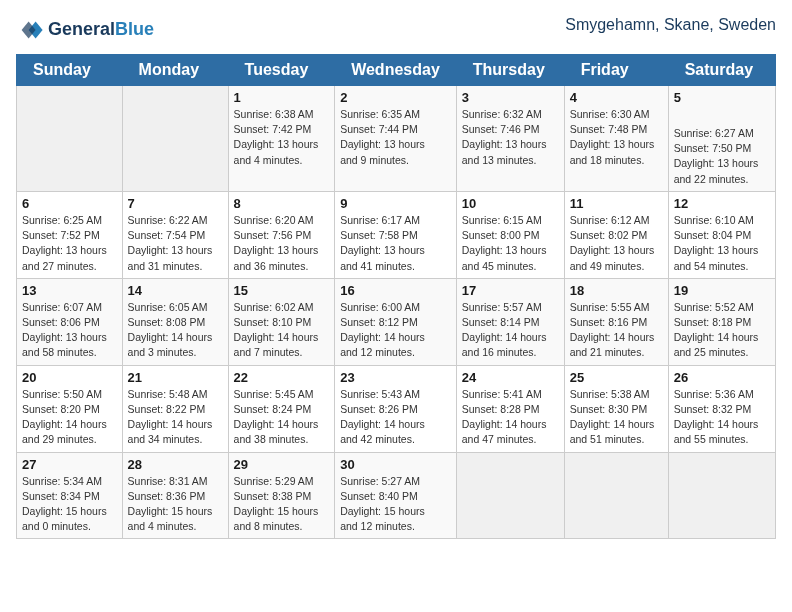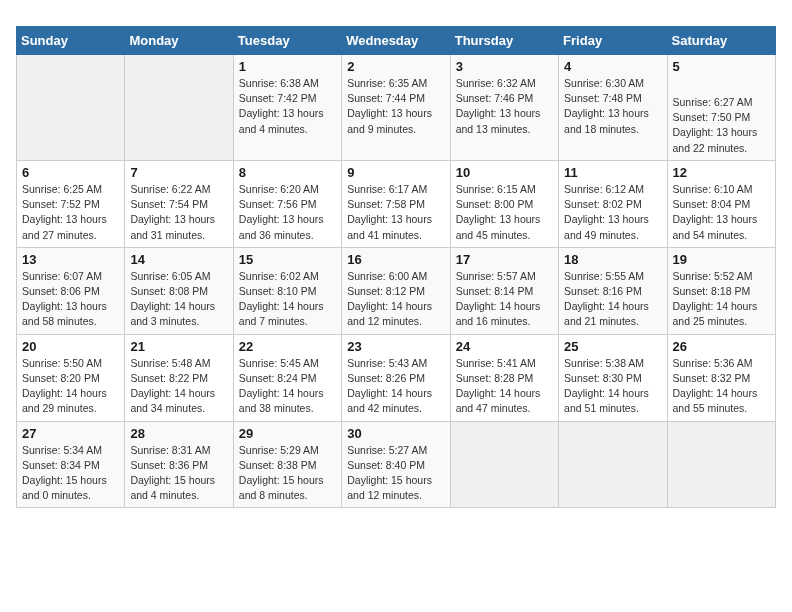--- a/index.html
+++ b/index.html
@@ -45,23 +45,23 @@
       font-weight: normal;
     }
     .calendar {
       width: 100%;
       border-collapse: collapse;
       font-size: 11px;
     }
     .calendar thead tr th {
       background-color: #2e6da4;
       color: #fff;
-      padding: 6px 4px;
+      padding: 6px 16px;
       text-align: left;
-      font-size: 13px;
+      font-size: 16px;
       font-weight: bold;
       border: 1px solid #2e6da4;
     }
     .calendar tbody tr td {
       border: 1px solid #ccc;
       vertical-align: top;
       padding: 4px 5px;
       width: calc(100% / 7);
       min-height: 70px;
       height: 85px;
@@ -86,21 +86,33 @@
       line-height: 1.45;
     }
     .empty-cell {
       background: #f0f0f0 !important;
     }
   </style>
 </head>
 <body>
 
 <div class="header">
+  <div class="logo">
+    <svg class="logo-icon" viewBox="0 0 40 40">
+      <polygon points="28,8 38,20 28,32 18,20" fill="#2980b9"></polygon>
+      <polygon points="18,8 28,20 18,32 8,20" fill="#1a3a5c" opacity="0.7"></polygon>
+    </svg>
+    <div>
+      <div class="logo-text">
+        <span style="color:#1a3a5c;">General</span><span style="color:#2980b9;">Blue</span>
+      </div>
+    </div>
+  </div>
   <div class="title-block">
+    <div class="location-title">Smygehamn, Skane, Sweden</div>
   </div>
 </div>
 
 <table class="calendar">
   <thead>
     <tr>
     <th>Sunday</th>
         <th>Monday</th>
         <th>Tuesday</th>
         <th>Wednesday</th>

